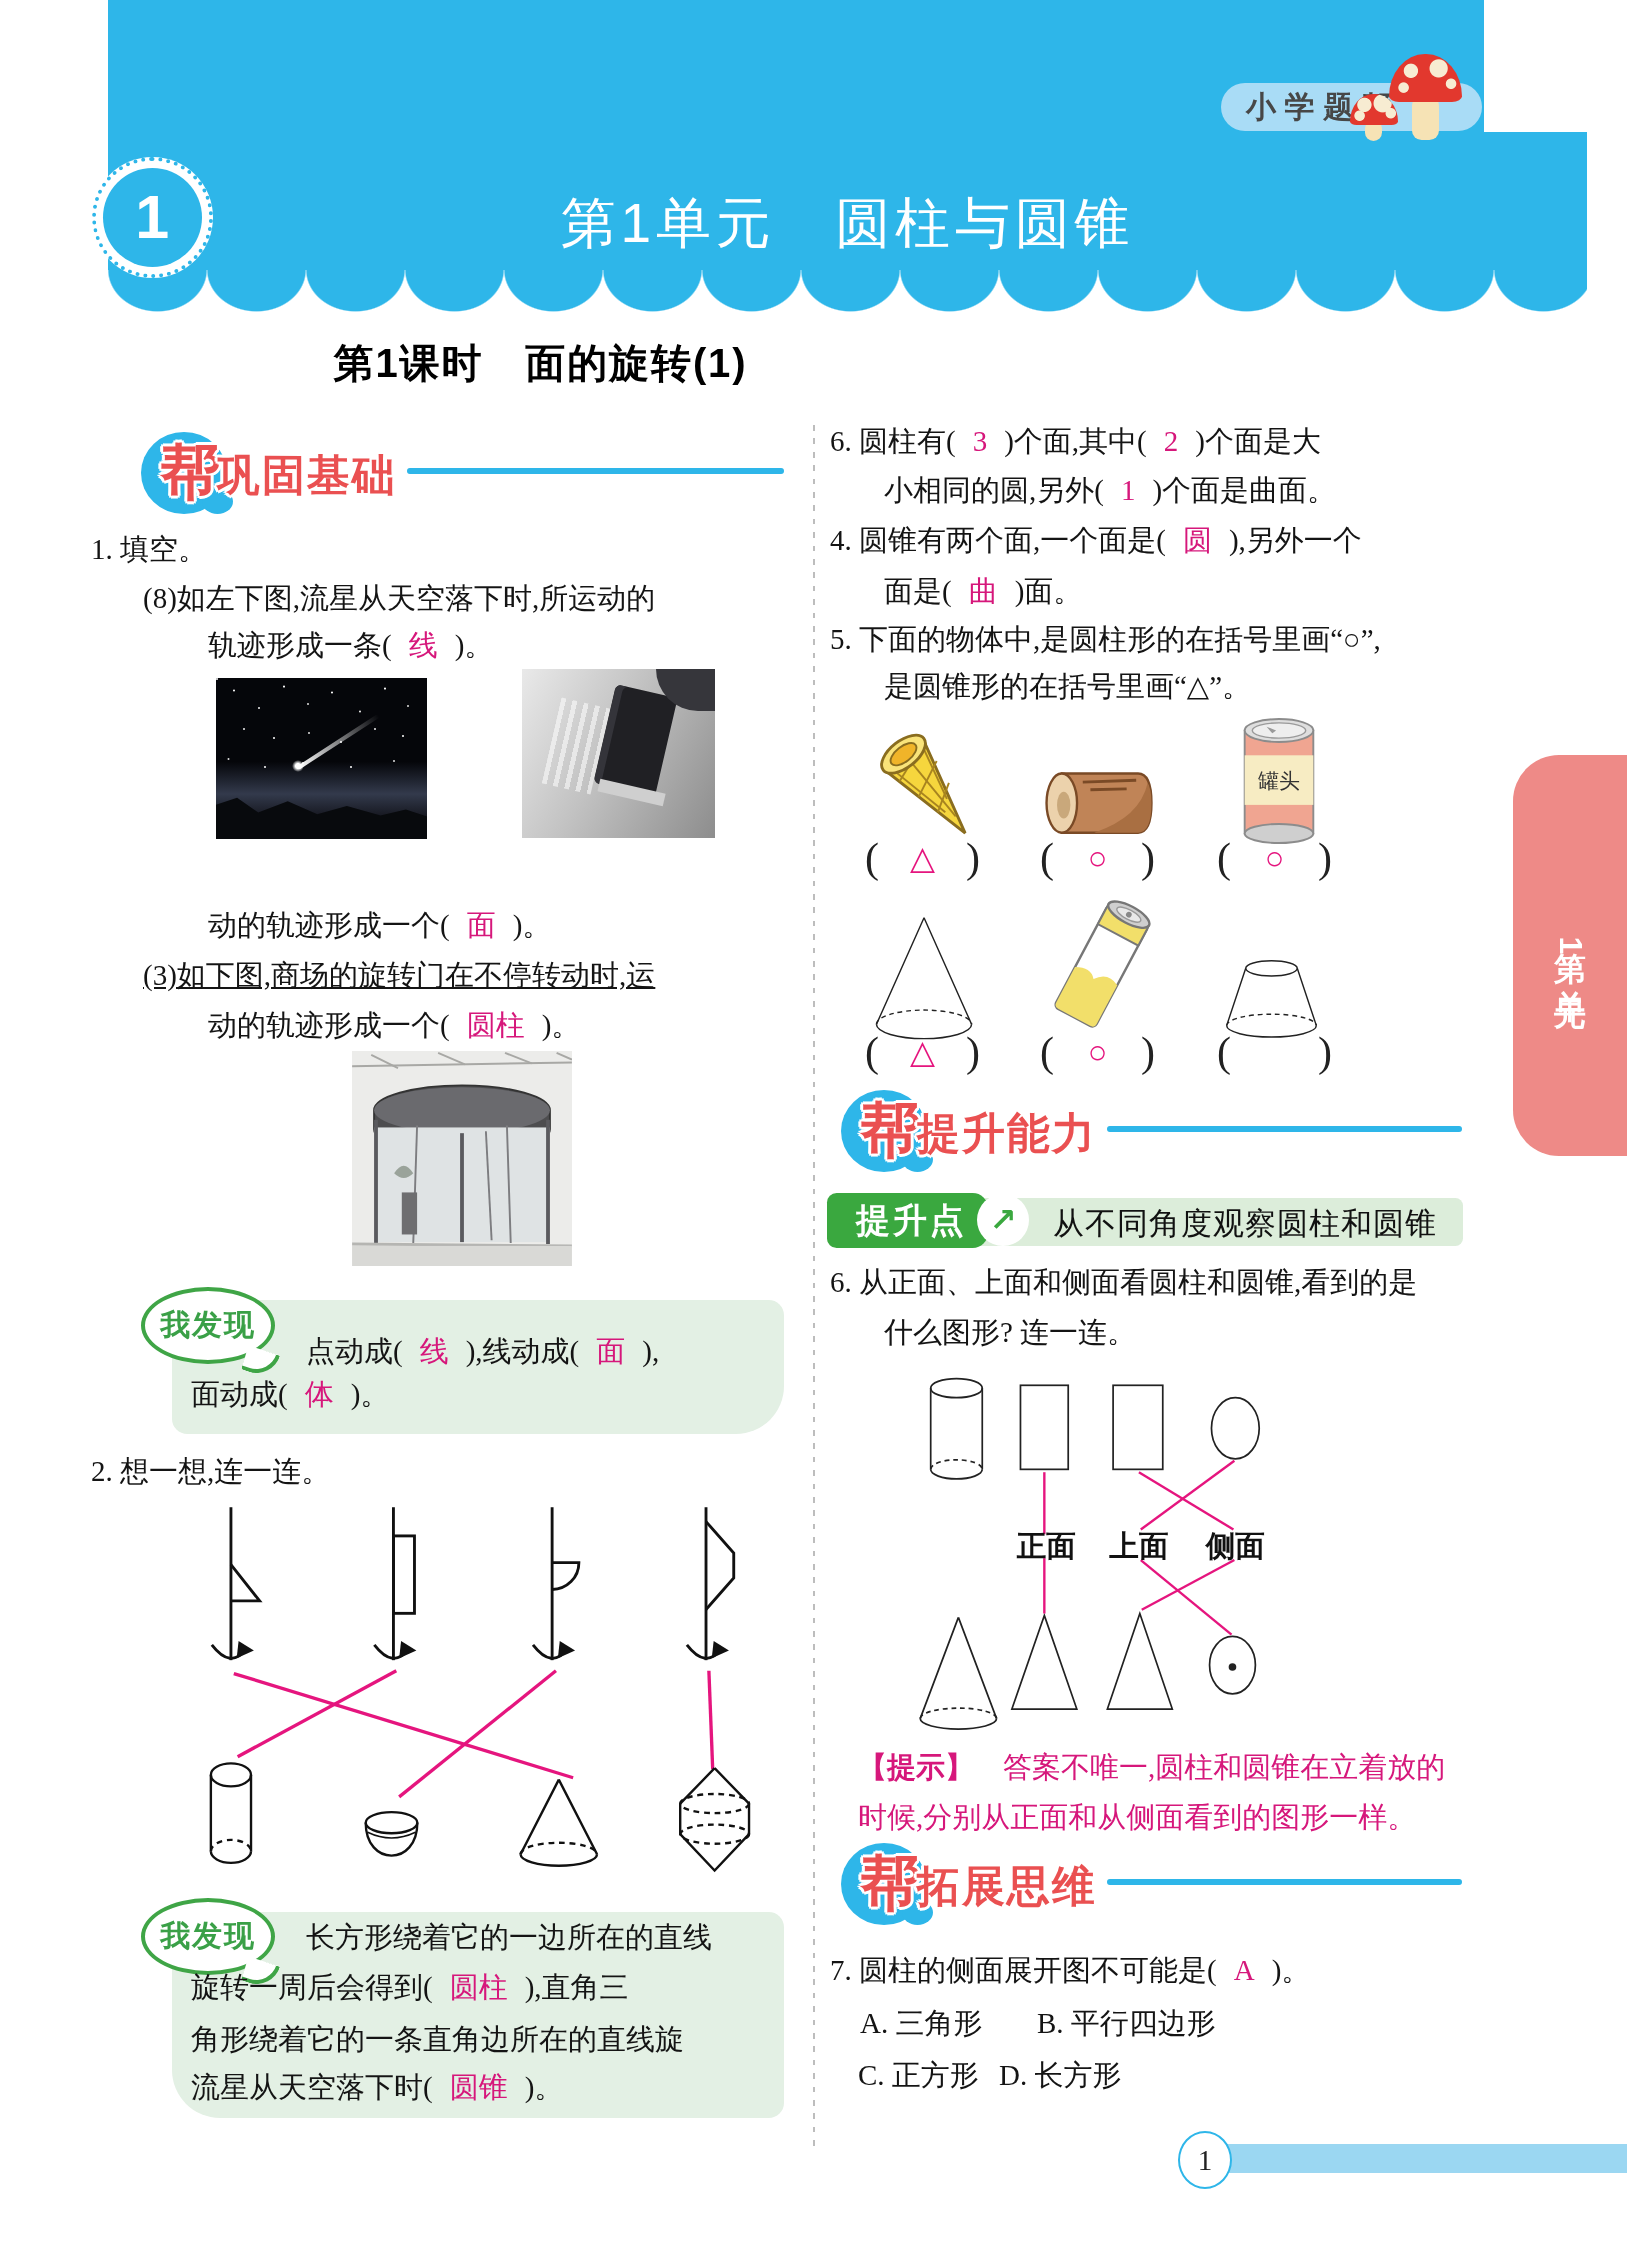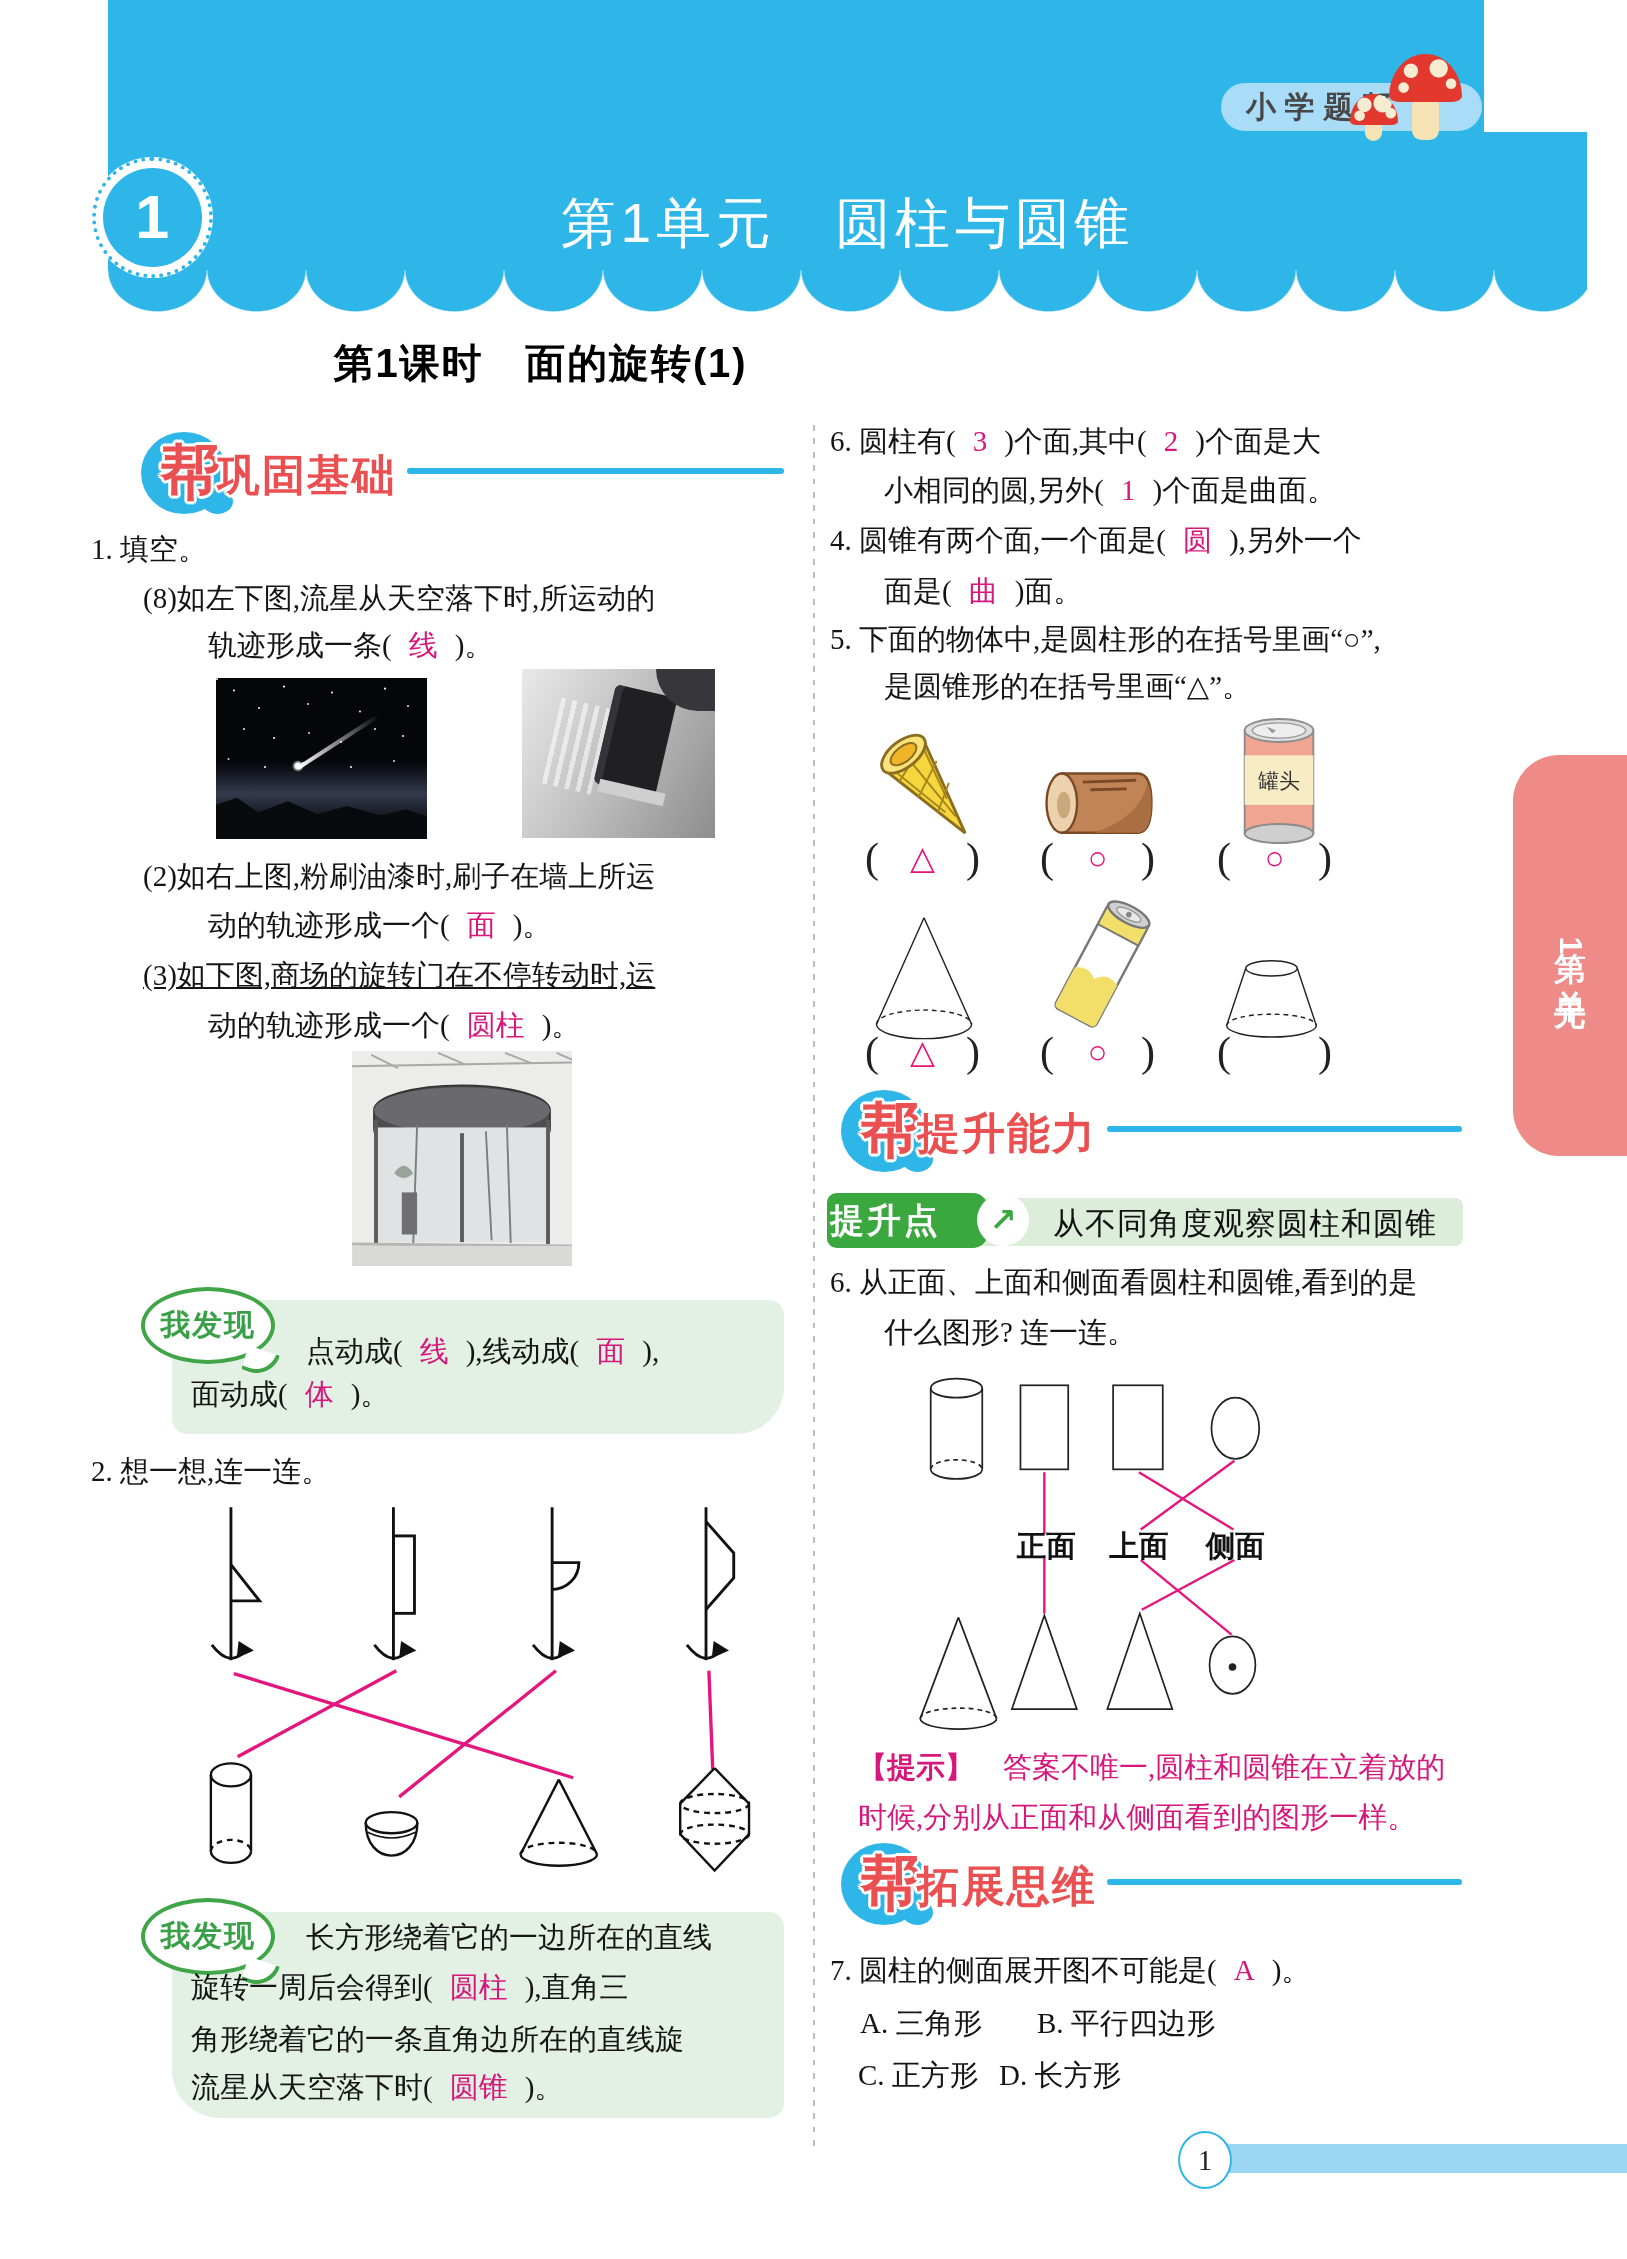--- a/index.html
+++ b/index.html
@@ -73,21 +73,21 @@
   .paint-hand{position:absolute;right:0;top:0;width:59px;height:42px;background:#36363b;border-radius:0 0 0 42px;}
   .img-door{position:absolute;left:352px;top:1051px;width:220px;height:215px;background:#ececea;overflow:hidden;}
   
   .pgroup{position:absolute;width:115px;display:flex;justify-content:space-between;align-items:center;
     font-size:42px;color:#222;}
   .pgroup .sym{color:#e5157e;font-size:32.5px;min-width:34px;text-align:center;}
   
   .ipoint-strip{position:absolute;left:827px;top:1198px;width:636px;height:48px;background:#dcedda;border-radius:7.6px;}
   .ipoint-badge{position:absolute;left:827px;top:1193px;width:161px;height:55px;background:#3aa83f;
     border-radius:9.6px 15.3px 15.3px 9.6px;color:#fff;font-family:"Liberation Sans",sans-serif;font-weight:bold;
-    font-size:34px;line-height:55px;padding-left:3px;letter-spacing:2.9px;box-sizing:border-box;}
+    font-size:34px;line-height:55px;padding-left:29px;letter-spacing:2.9px;box-sizing:border-box;}
   .ipoint-circle{position:absolute;left:977px;top:1194px;width:52px;height:52px;background:#fff;border-radius:50%;
     display:flex;align-items:center;justify-content:center;color:#3aa83f;font-weight:bold;font-size:32.5px;
     font-family:"DejaVu Sans",sans-serif;}
   .ipoint-text{position:absolute;left:1053px;top:1203px;font-size:31px;color:#111;letter-spacing:1px;}
   
   .side-tab{position:absolute;left:1513px;top:755px;width:115px;height:401px;background:#ee8a87;
     border-radius:46px 0 0 46px;display:flex;align-items:center;justify-content:center;}
   .side-tab-text{writing-mode:vertical-rl;color:#fff;font-family:"Liberation Sans",sans-serif;font-weight:bold;
     font-size:32px;letter-spacing:9.6px;}
   .pgbar{position:absolute;left:1210px;top:2144px;width:418px;height:29px;background:#9bd7f2;}
@@ -140,21 +140,20 @@
     <div class="comet-head"></div>
     <div class="mountains"></div>
   </div>
   <div class="img-paint">
     <div class="paint-streaks"></div>
     <div class="brush"></div>
     <div class="brush-band"></div>
     <div class="paint-hand"></div>
   </div>
 
-  <div class="t" style="left:143px;top:856px;"><span>(2)如右上图,粉刷油漆时,刷子在墙上所运</span></div>
   <div class="t" style="left:208px;top:905px;"><span>动的轨迹形成一个(</span><span class="ans">面</span><span>)。</span></div>
   <div class="t" style="left:143px;top:955px;text-decoration:underline;"><span>(3)如下图,商场的旋转门在不停转动时,运</span></div>
   <div class="t" style="left:208px;top:1005px;"><span>动的轨迹形成一个(</span><span class="ans">圆柱</span><span>)。</span></div>
 
   <div class="img-door">
     <svg width="220" height="215" viewBox="0 0 230 225">
       <g stroke="#a8a8a5" stroke-width="2" fill="none">
         <line x1="0" y1="16" x2="230" y2="12"></line>
         <line x1="20" y1="4" x2="48" y2="18"></line>
           <line x1="90" y1="2" x2="118" y2="14"></line>

